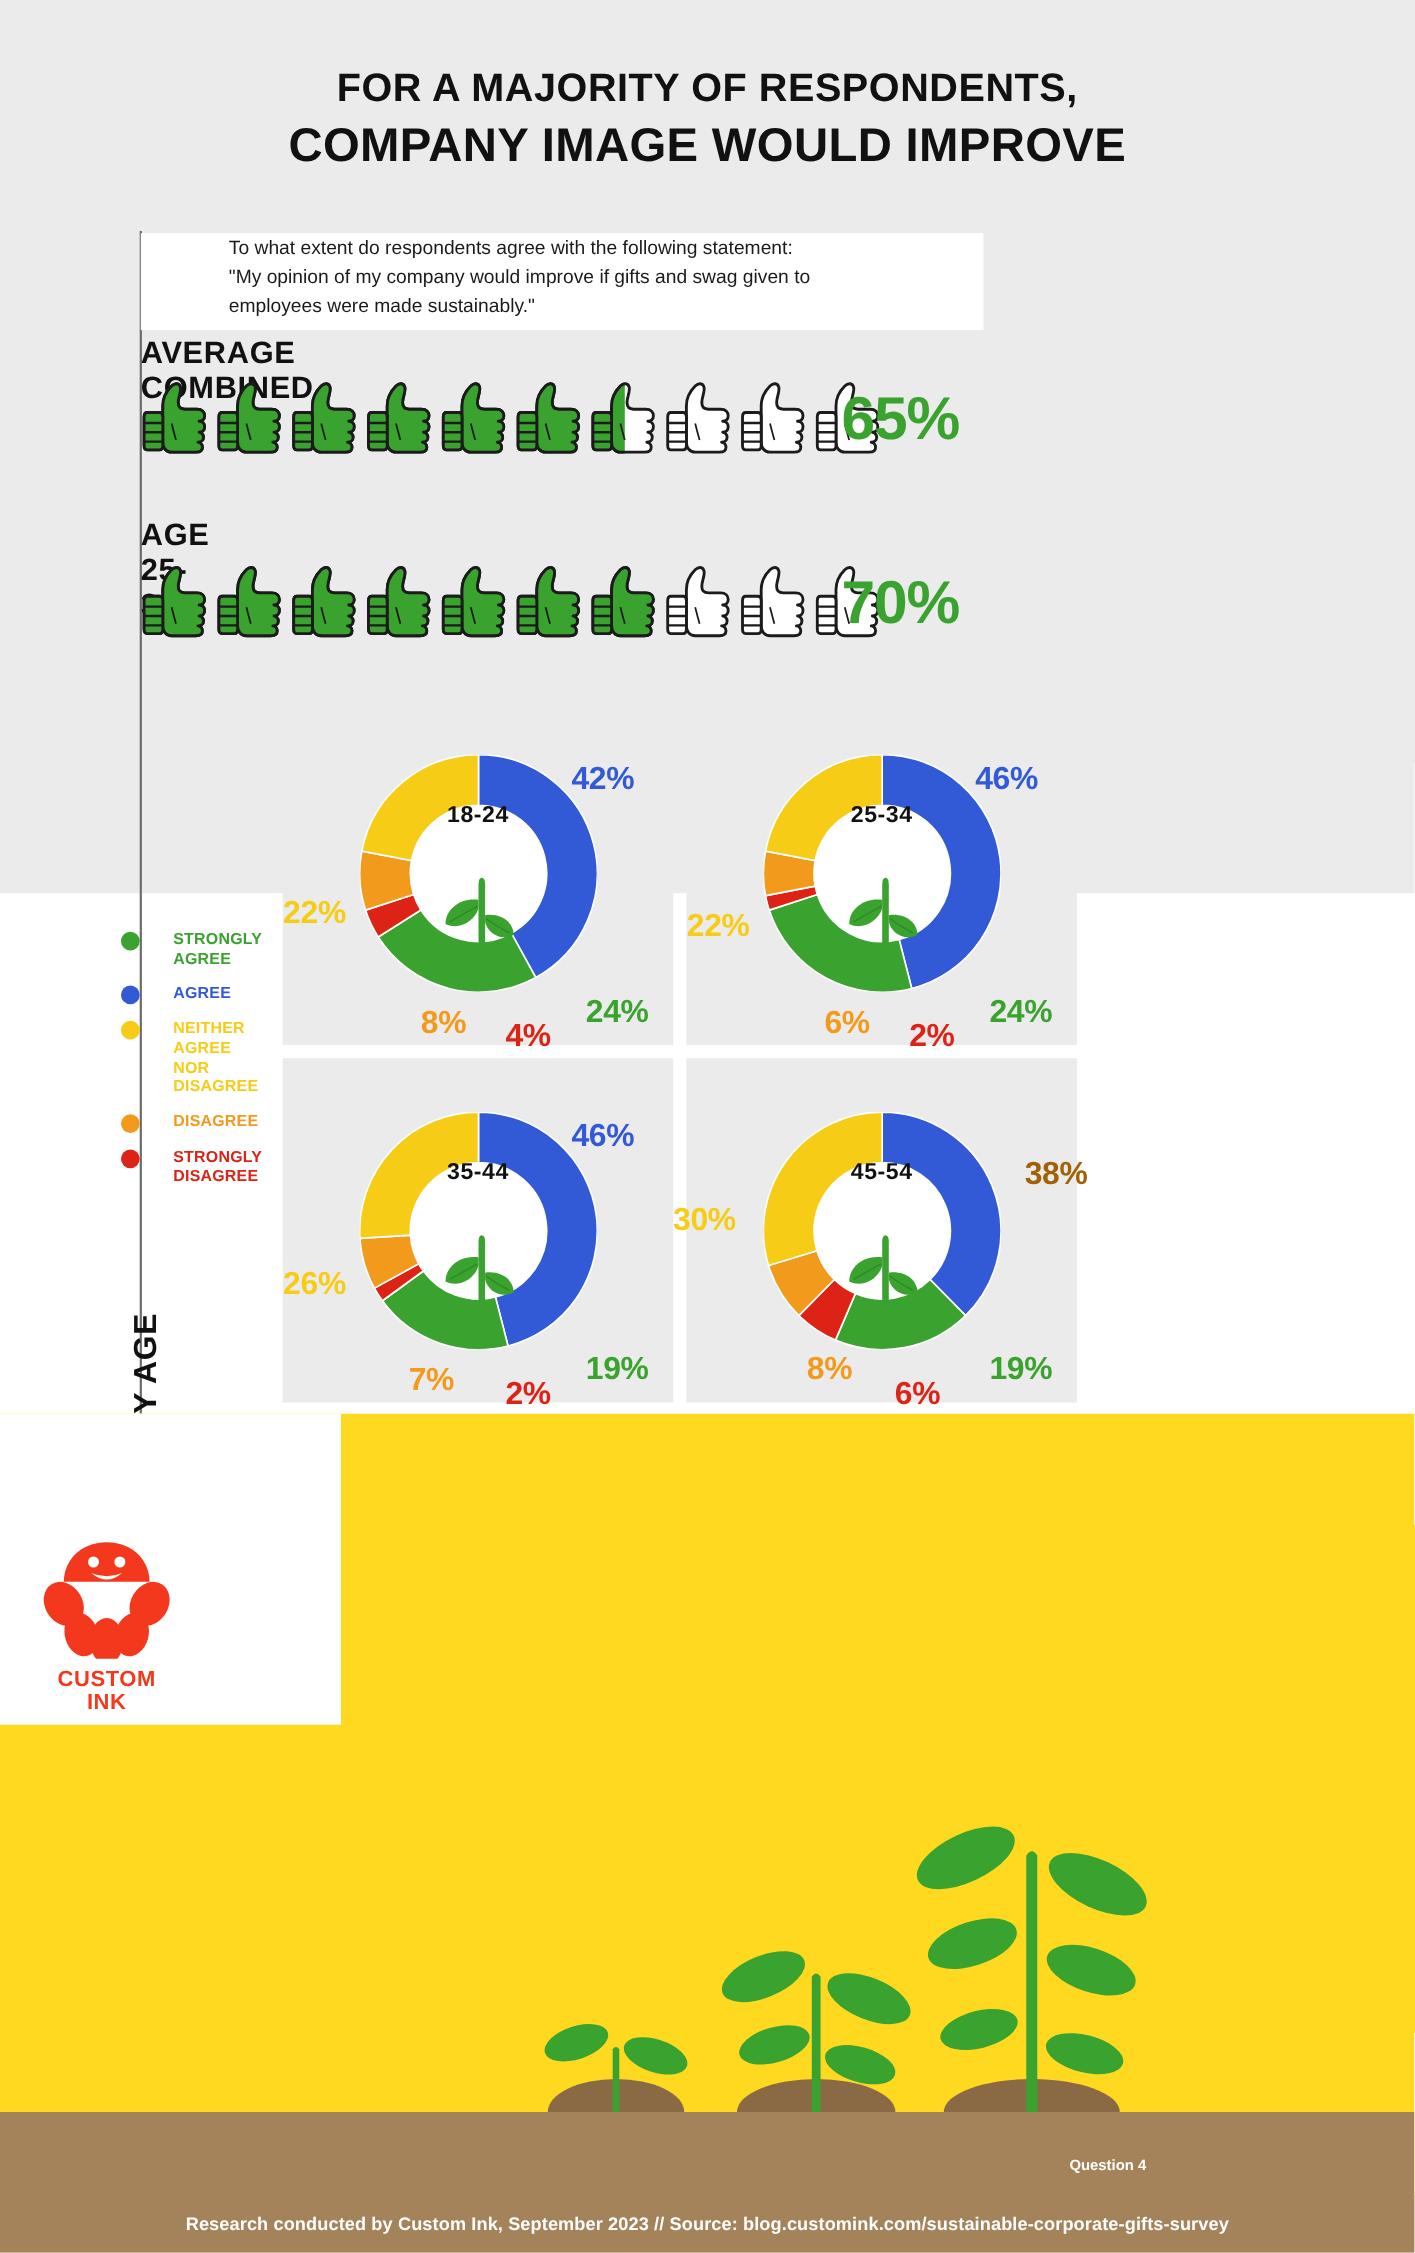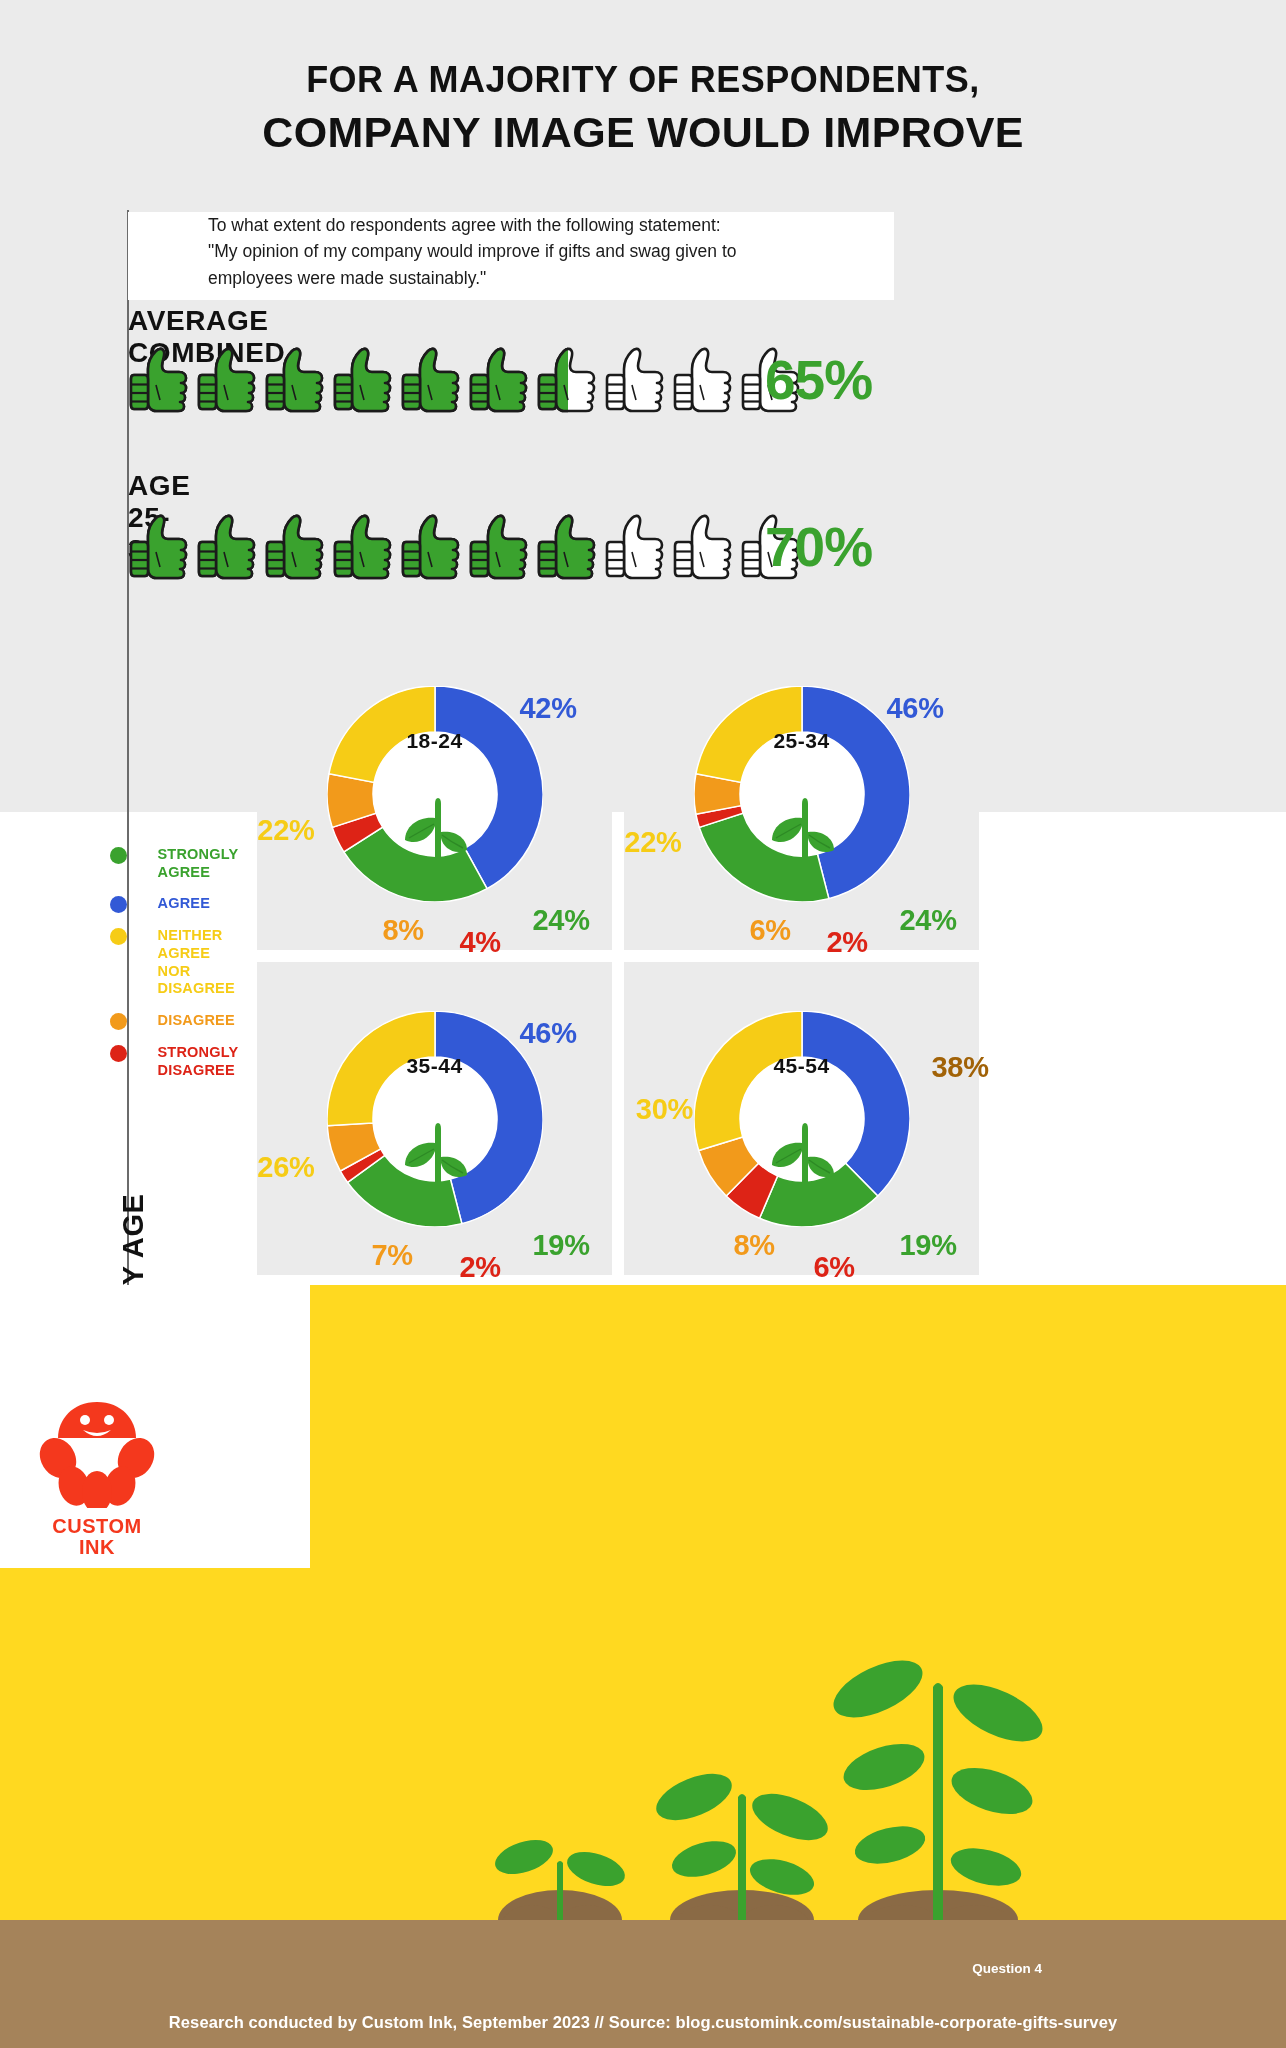--- a/index.html
+++ b/index.html
@@ -1087,21 +1087,21 @@
       <path d="M10 32 C24 30 36 38 36 50 C24 56 12 48 10 38 Z" fill="#3aa22e"></path>
       <path d="M-22 38 Q-8 30 3 24" fill="none" stroke="#2d8a25" stroke-width="1.4"></path>
       <path d="M32 48 Q20 42 11 35" fill="none" stroke="#2d8a25" stroke-width="1.4"></path>
     </g>
         </svg>
         <div class="age-label">45-54</div>
         <div class="slice-pct" style="color: #a16207; top: 88.5px; left: 275.5px; margin-left: 32px;">38%</div>
         <div class="slice-pct" style="color: rgb(58, 162, 46); top: 266.5px; left: 275.5px;">19%</div>
         <div class="slice-pct" style="color: rgb(221, 35, 22); top: 288.5px; left: 189.5px;">6%</div>
         <div class="slice-pct" style="color: rgb(242, 154, 27); top: 266.5px; left: 109.5px;">8%</div>
-        <div class="slice-pct" style="color: rgb(246, 204, 22); top: 130.5px; right: 286px;">30%</div>
+        <div class="slice-pct" style="color: rgb(246, 204, 22); top: 130.5px; right: 310px;">30%</div>
       </div>
   </div>
 
   <div class="banner">
     <div class="banner-yellow"></div>
     <div class="banner-white-wedge"></div>
 
     <svg id="plants" width="1286" height="713" style="position:absolute;left:0;top:0;">
         <ellipse cx="560" cy="635" rx="62" ry="30" fill="#8a6a45"></ellipse>
             <ellipse cx="532.1" cy="642" rx="31" ry="22" fill="#8a6a45"></ellipse>

